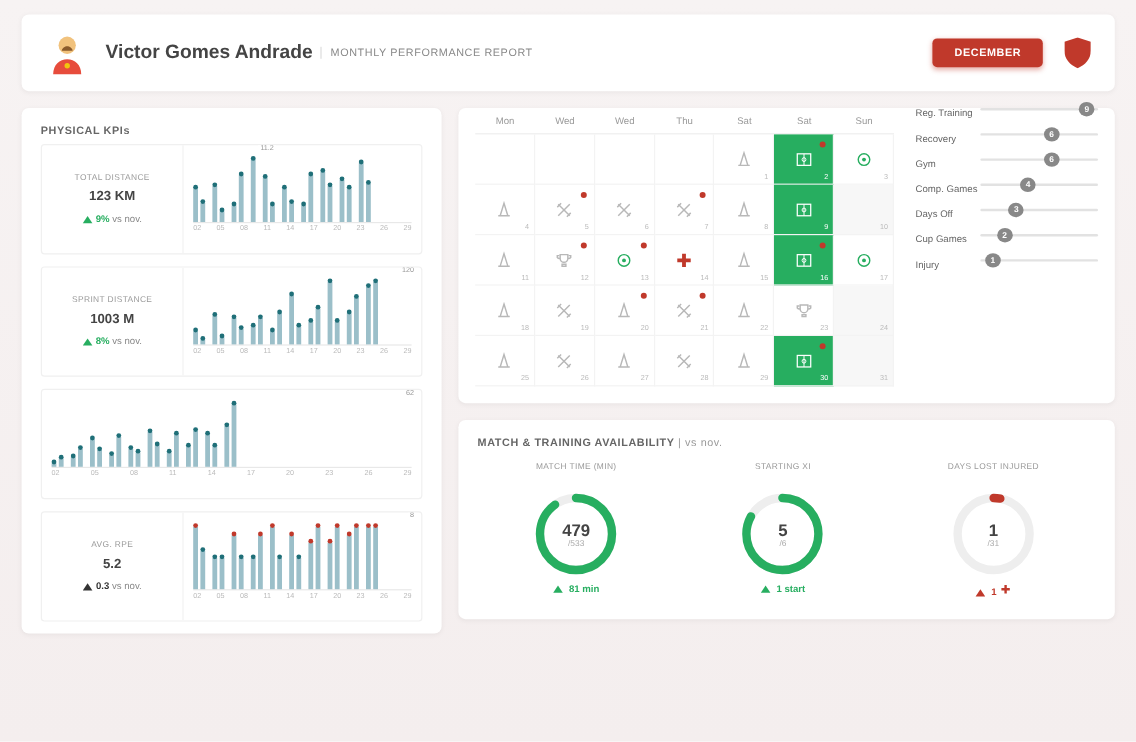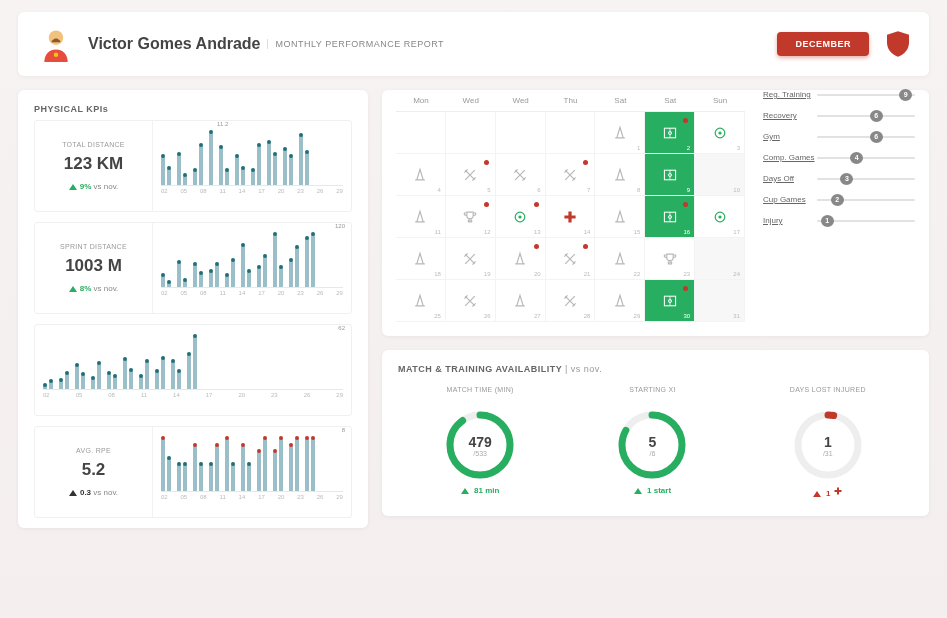--- a/index.html
+++ b/index.html
@@ -27,21 +27,21 @@
   
   .cols { display:flex; gap:14px;}
   .left { width:350px; display:flex; flex-direction:column;justify-content:center;}
   .right{ flex:1; display:flex; flex-direction:column; gap:14px;}
   .panel-title{ font-size:9px; letter-spacing:.5px; font-weight:700; color:#666; padding:14px 16px 6px;}
   .panel-title .sub{font-weight:400;color:#999;}
   
   .kpi { display:flex; border:1px solid #f0f0f0; margin:0 16px 10px; border-radius:3px; height:92px; overflow:hidden;}
   .kpi-left{ width:118px; display:flex; flex-direction:column; align-items:center; justify-content:center; border-right:1px solid #f2f2f2;}
   .kpi-label{ font-size:7px; color:#9a9a9a; letter-spacing:.3px; margin-bottom:6px; text-transform:uppercase;}
-  .kpi-val{ font-size:17px; font-weight:700; color:#444; margin-bottom:8px;}
+  .kpi-val{ font-size:11px; font-weight:700; color:#444; margin-bottom:8px;}
   .kpi-delta{font-size:8px;color:#888;}
   .tri-up { display:inline-block; width:0;height:0; border-left:4px solid transparent;border-right:4px solid transparent;border-bottom:6px solid #27ae60; margin-right:3px; vertical-align:middle;}
   .tri-up.black{border-bottom-color:#333;}
   .tri-down{ display:inline-block; width:0;height:0; border-left:4px solid transparent;border-right:4px solid transparent;border-top:6px solid #c0392b; margin-right:3px; vertical-align:middle;}
   .green{color:#27ae60;font-weight:700;}
   .red{color:#c0392b;font-weight:700;}
   .black{color:#333;font-weight:700;}
   .kpi-chart{ flex:1; padding:6px 8px 2px; position:relative;}
   .bars{display:flex; align-items:flex-end; height:58px; gap:2px;}
   .bar{width:4px; background:#9bbfc9; position:relative;}
@@ -56,21 +56,21 @@
   .cal-head{display:grid;grid-template-columns:repeat(7,1fr);text-align:center;font-size:8px;color:#999;border-bottom:1px solid #eee;padding:6px 0;}
   .cal-grid{display:grid;grid-template-columns:repeat(7,1fr);grid-auto-rows:42px;}
   .cell{border-right:1px solid #f3f3f3;border-bottom:1px solid #f3f3f3;position:relative;display:flex;align-items:center;justify-content:center;}
   .cell .d{position:absolute;bottom:2px;right:4px;font-size:6px;color:#bbb;}
   .cell .rpe{position:absolute;top:6px;right:6px;width:5px;height:5px;border-radius:50%;background:#c0392b;}
   .cell.match{background:#27ae60;}
   .cell.match .d{color:#fff;}
   .cell.rest{background:#f7f7f7;}
   .ico{width:16px;height:16px;}
   .sessions{width:170px;padding-left:18px;}
-  .sess-row{display:flex;align-items:center;margin-bottom:12px;font-size:8px;color:#666;text-decoration:underline;}
+  .sess-row{display:flex;margin-bottom:12px;font-size:8px;color:#666;}
   .sess-row .lbl{width:54px;}
   .track{flex:1;height:2px;background:#e2e2e2;position:relative;border-radius:2px;}
   .knob{position:absolute;top:-5px;width:13px;height:12px;border-radius:50%;background:#888;color:#fff;font-size:7px;display:flex;align-items:center;justify-content:center;font-weight:700;}
   
   .avail-body{display:flex;justify-content:space-around;padding:6px 12px 18px;}
   .donut-wrap{display:flex;flex-direction:column;align-items:center;gap:6px;}
   .donut-title{font-size:7px;color:#999;letter-spacing:.3px;text-align:center;height:18px;}
   .donut{width:70px;height:70px;position:relative;}
   .donut svg{transform:rotate(-90deg);}
   .donut-c{position:absolute;inset:0;display:flex;flex-direction:column;align-items:center;justify-content:center;}

